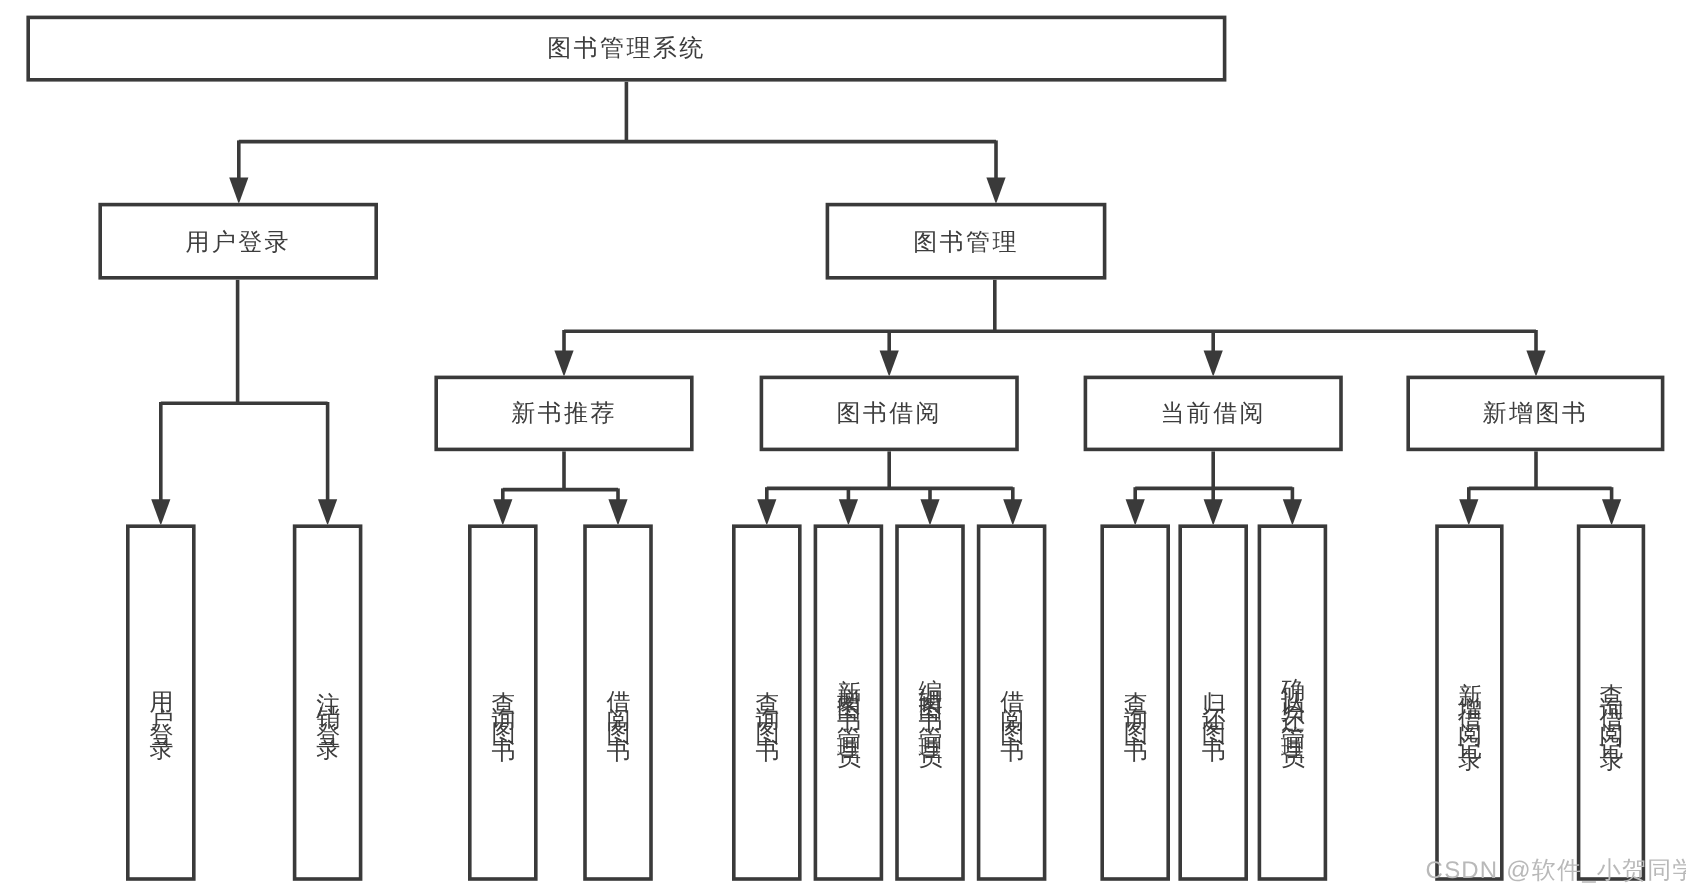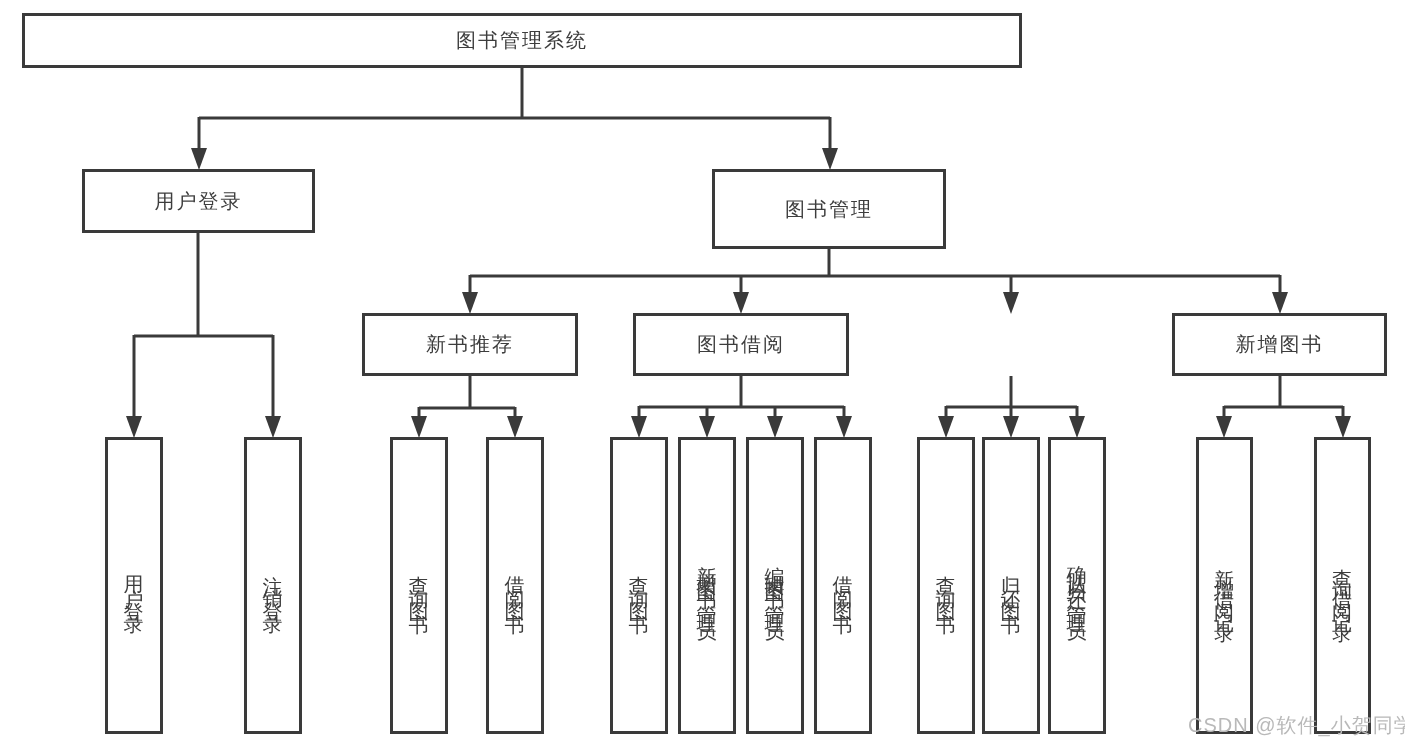--- a/index.html
+++ b/index.html
@@ -54,21 +54,21 @@
     text-orientation: mixed;
     line-height: 1.1;
     white-space: nowrap;
   }
   .vs4 .vtext { letter-spacing: 13px; }
   .vs6 .vtext { letter-spacing: 11px; }
   .vs9 .vtext { letter-spacing: 8px; }
   
   .n-root            { left: 22px;   top: 13px;  width: 1000px; height: 55px; }
   .n-user-login-grp  { left: 82px;   top: 169px; width: 233px;  height: 64px; }
-  .n-book-mgmt       { left: 712px;  top: 169px; width: 234px;  height: 80px; align-items: center; }
+  .n-book-mgmt       { left: 688px;  top: 169px; width: 234px;  height: 64px; align-items: center; }
   .n-new-book-rec    { left: 362px;  top: 313px; width: 216px;  height: 63px; }
   .n-book-borrow     { left: 633px;  top: 313px; width: 216px;  height: 63px; }
   .n-current-borrow  { left: 903px;  top: 313px; width: 216px;  height: 63px; }
   .n-borrow-records  { left: 1172px; top: 313px; width: 215px;  height: 63px; }
   
   .n-user-login      { left: 105px; }
   .n-logout          { left: 244px; }
   .n-query-books-1   { left: 390px; }
   .n-borrow-books-1  { left: 486px; }
   .n-query-books-2   { left: 610px; }
@@ -167,20 +167,23 @@
   <div class="box n-book-mgmt">
     <span>图书管理</span>
   </div>
 
   <div class="box n-book-borrow">
     <span>图书借阅</span>
   </div>
   <div class="box n-new-book-rec">
     <span>新书推荐</span>
   </div>
+  <div class="box n-current-borrow">
+    <span>当前借阅</span>
+  </div>
   <div class="box n-borrow-records">
     <span>新增图书</span>
   </div>
 
   <div class="vbox vs4 n-user-login">
     <span class="vtext">用户登录</span>
   </div>
   <div class="vbox vs4 n-logout">
     <span class="vtext">注销登录</span>
   </div>

